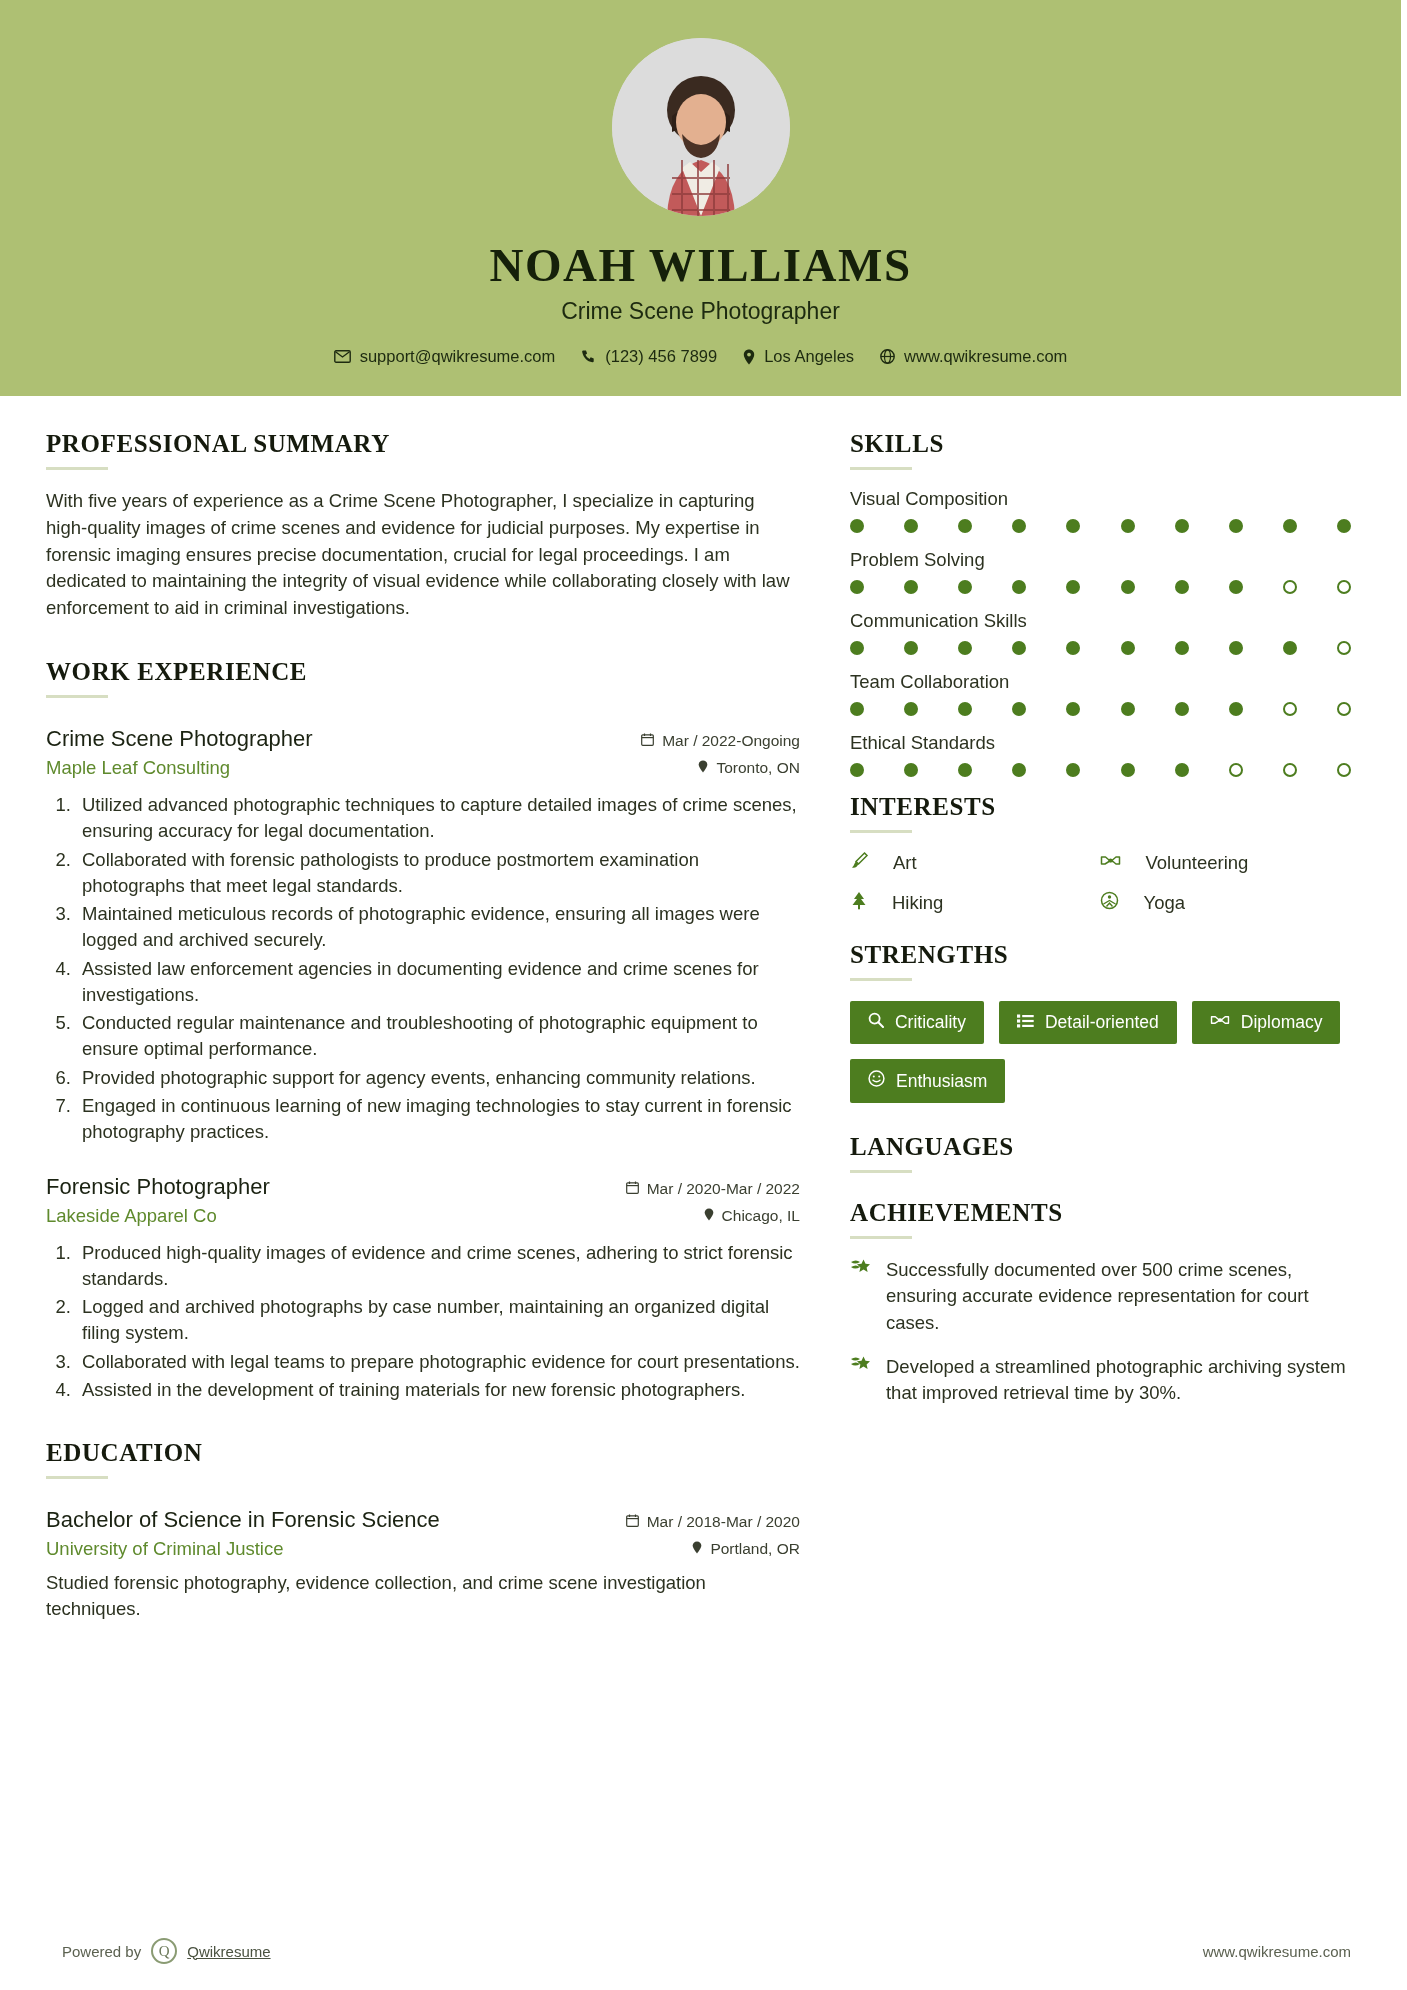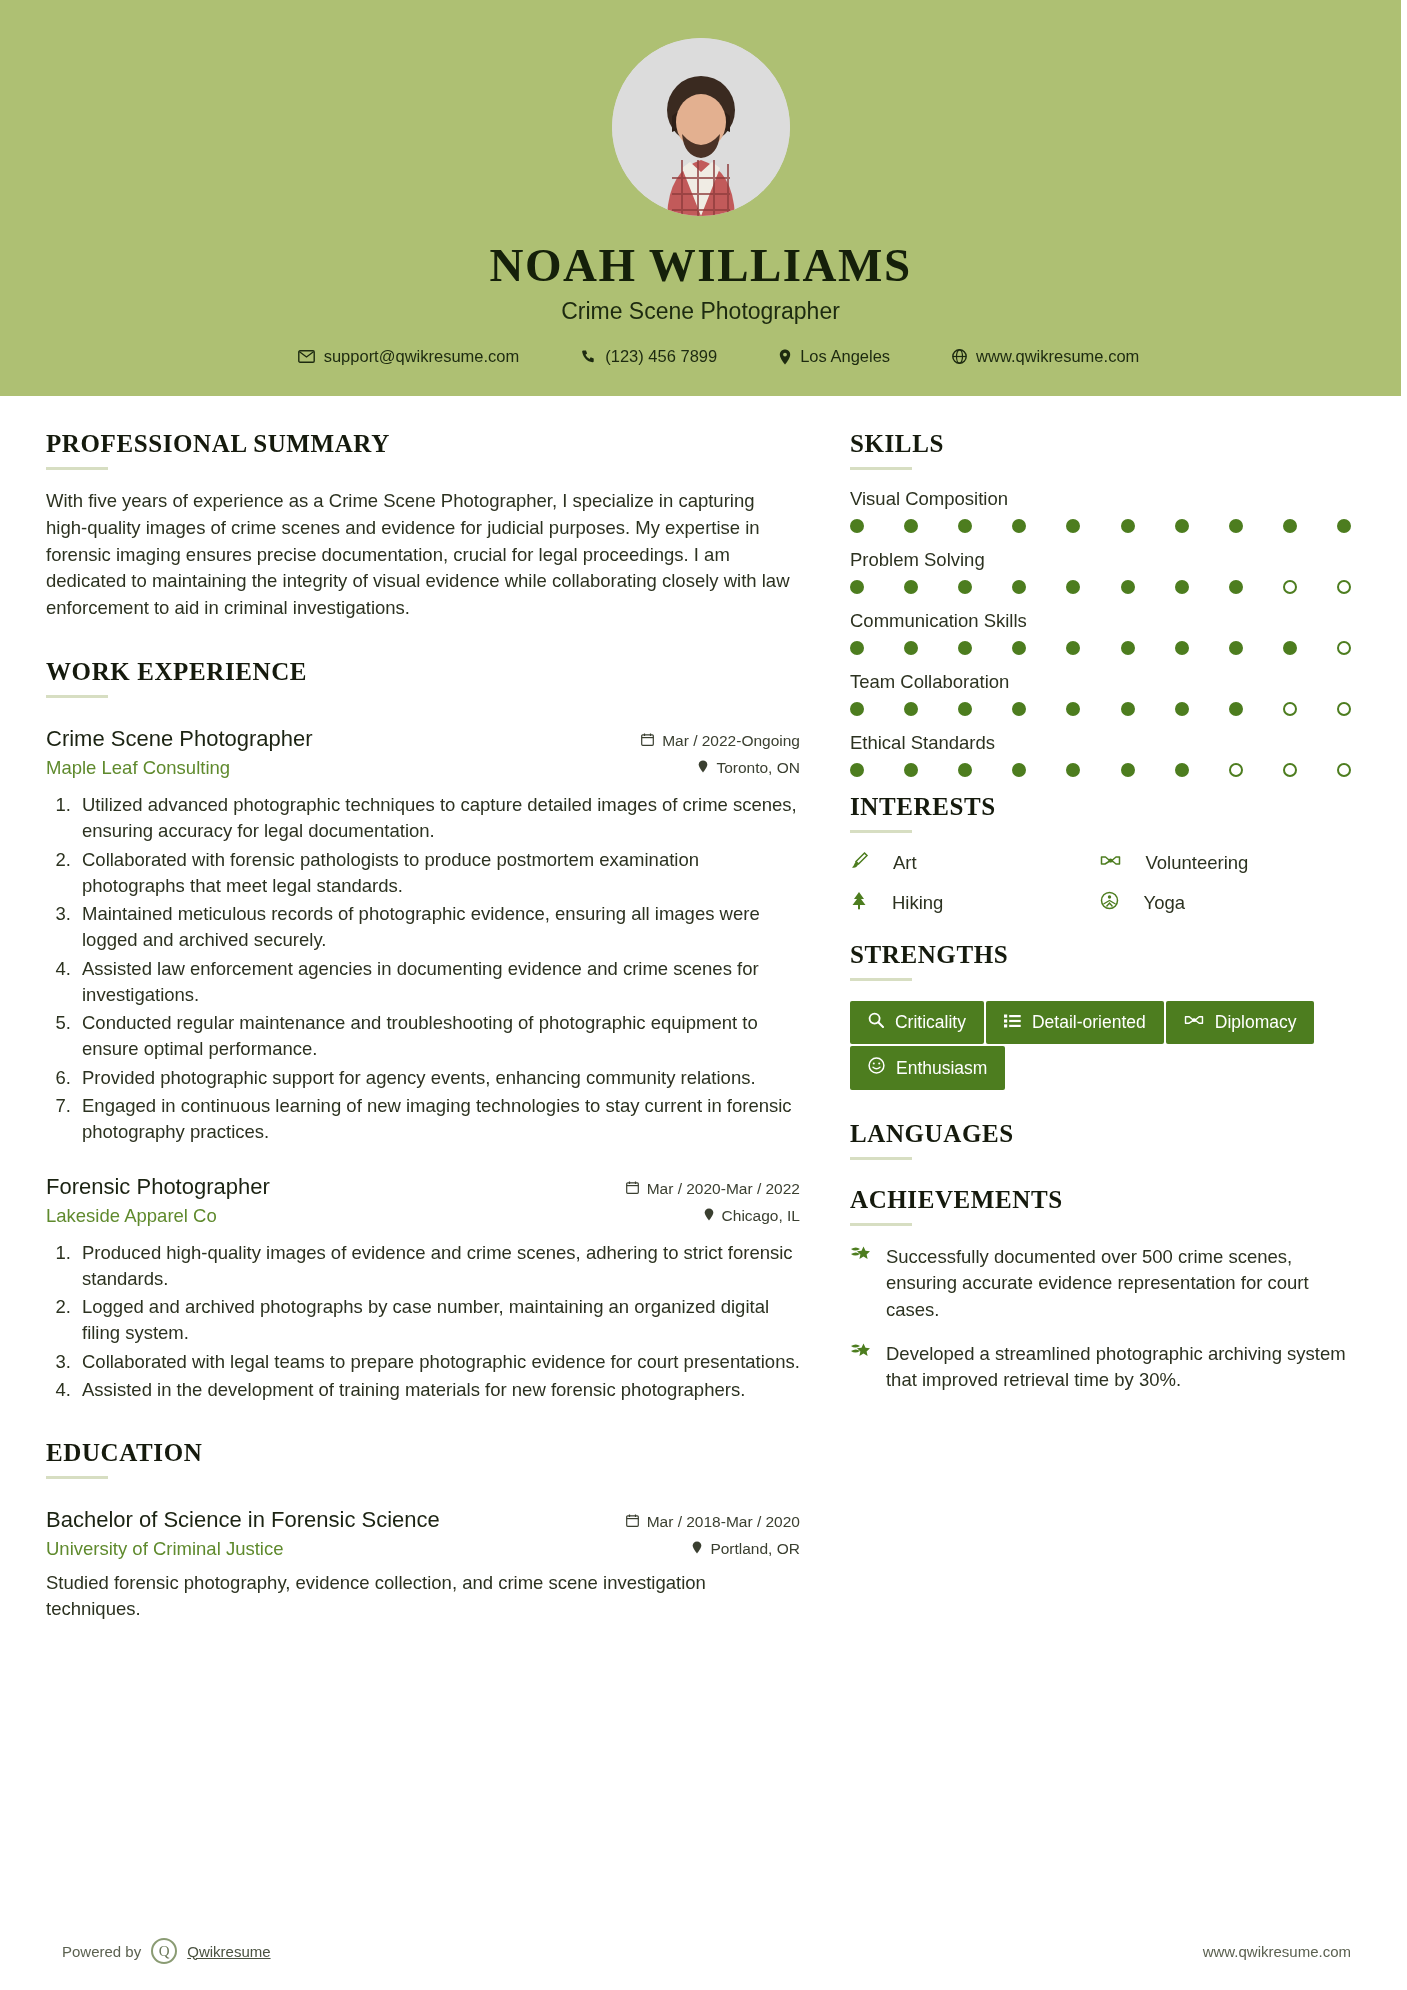--- a/index.html
+++ b/index.html
@@ -48,21 +48,21 @@
   }
   .contact-row {
     margin-top: 22px;
     display: flex;
     justify-content: center;
     align-items: center;
     gap: 26px;
     font-size: 16.5px;
     color: #1d2a10;
   }
-  .contact-item { display: flex; align-items: center; gap: 9px; margin-left: 36px; }
+  .contact-item { display: flex; align-items: center; gap: 9px; }
   .contact-item .ico { display: flex; align-items: center; }
 
   
   .body {
     display: flex;
     flex: 1;
     padding: 34px 50px 0 46px;
     gap: 50px;
   }
   .col-left { width: 760px; }
@@ -148,21 +148,21 @@
   .dot.off { background: transparent; }
 
   .interests {
     display: grid;
     grid-template-columns: 1fr 1fr;
     row-gap: 16px;
     margin-top: 4px;
   }
   .interest { display: flex; align-items: center; gap: 24px; font-size: 18.5px; color: #2c3220; }
 
-  .strengths { display: flex; flex-wrap: wrap; gap: 2px; margin-top: 20px; }
+  .strengths { display: flex; flex-wrap: wrap; gap: 15px; margin-top: 20px; }
   .strength {
     background: #4d7d1f;
     color: #fff;
     font-size: 17.5px;
     padding: 11px 18px;
     display: flex;
     align-items: center;
     gap: 11px;
     border-radius: 2px;
   }

